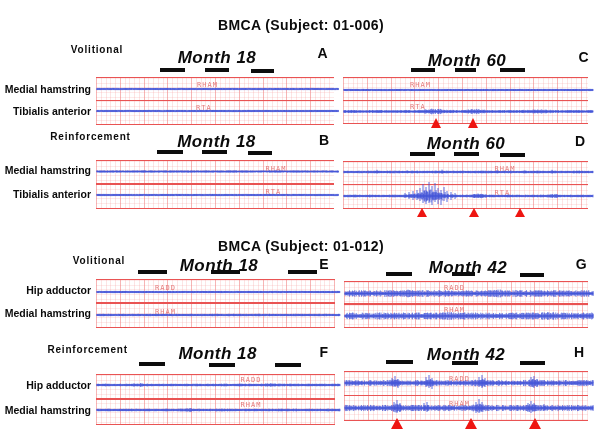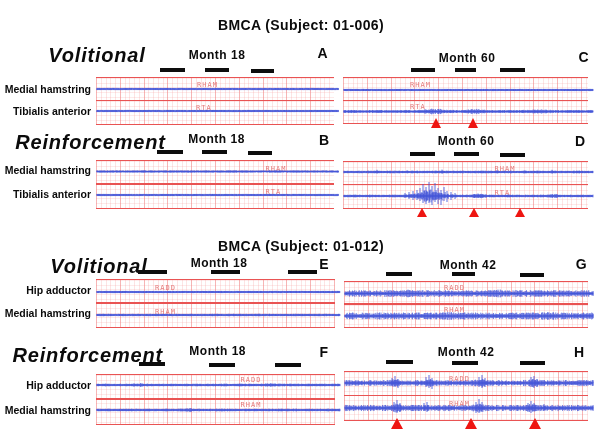--- a/index.html
+++ b/index.html
@@ -1,22 +1,22 @@
 <!DOCTYPE html>
 <html><head>
 <meta charset="utf-8">
 <style>
   html,body{margin:0;padding:0;background:#ffffff;}
   #fig{
     position:relative;width:601px;height:445px;background:#ffffff;overflow:hidden;filter:blur(0.24px);
     font-family:"Liberation Sans","DejaVu Sans",sans-serif;color:#0b0b0b;
   }
   .ttl{position:absolute;transform:translateX(-50%);font-weight:bold;font-size:14px;white-space:nowrap;letter-spacing:0.4px;}
-  .cond{position:absolute;transform:translateX(-50%);font-weight:bold;font-size:20px;white-space:nowrap;letter-spacing:0.8px;font-style:italic;}
-  .month{position:absolute;transform:translateX(-50%);font-weight:bold;font-size:12px;white-space:nowrap;letter-spacing:0.5px;}
+  .cond{position:absolute;transform:translateX(-50%);font-weight:bold;font-size:10px;white-space:nowrap;letter-spacing:0.8px;}
+  .month{position:absolute;transform:translateX(-50%);font-weight:bold;font-size:17px;white-space:nowrap;letter-spacing:0.5px;font-style:italic;}
   .plett{position:absolute;transform:translateX(-50%);font-weight:bold;font-size:14px;}
   .chan{position:absolute;left:0;width:91px;text-align:right;font-weight:bold;font-size:10.5px;white-space:nowrap;letter-spacing:0px;}
   .panel{position:absolute;
     border-top:1.5px solid #e95353;border-bottom:1.5px solid #e95353;
     background-image:
       repeating-linear-gradient(to right, rgba(238,112,112,0.40) 0px, rgba(238,112,112,0.40) 1px, transparent 1px, transparent 23.8px),
       repeating-linear-gradient(to right, rgba(245,150,150,0.25) 0px, rgba(245,150,150,0.25) 1px, transparent 1px, transparent 4.76px),
       repeating-linear-gradient(to bottom, rgba(245,150,150,0.20) 0px, rgba(245,150,150,0.20) 1px, transparent 1px, transparent 4.65px);
   }
   .panel .mid{position:absolute;left:0;right:0;top:50%;height:1.4px;margin-top:-0.7px;background:#e95353;}

